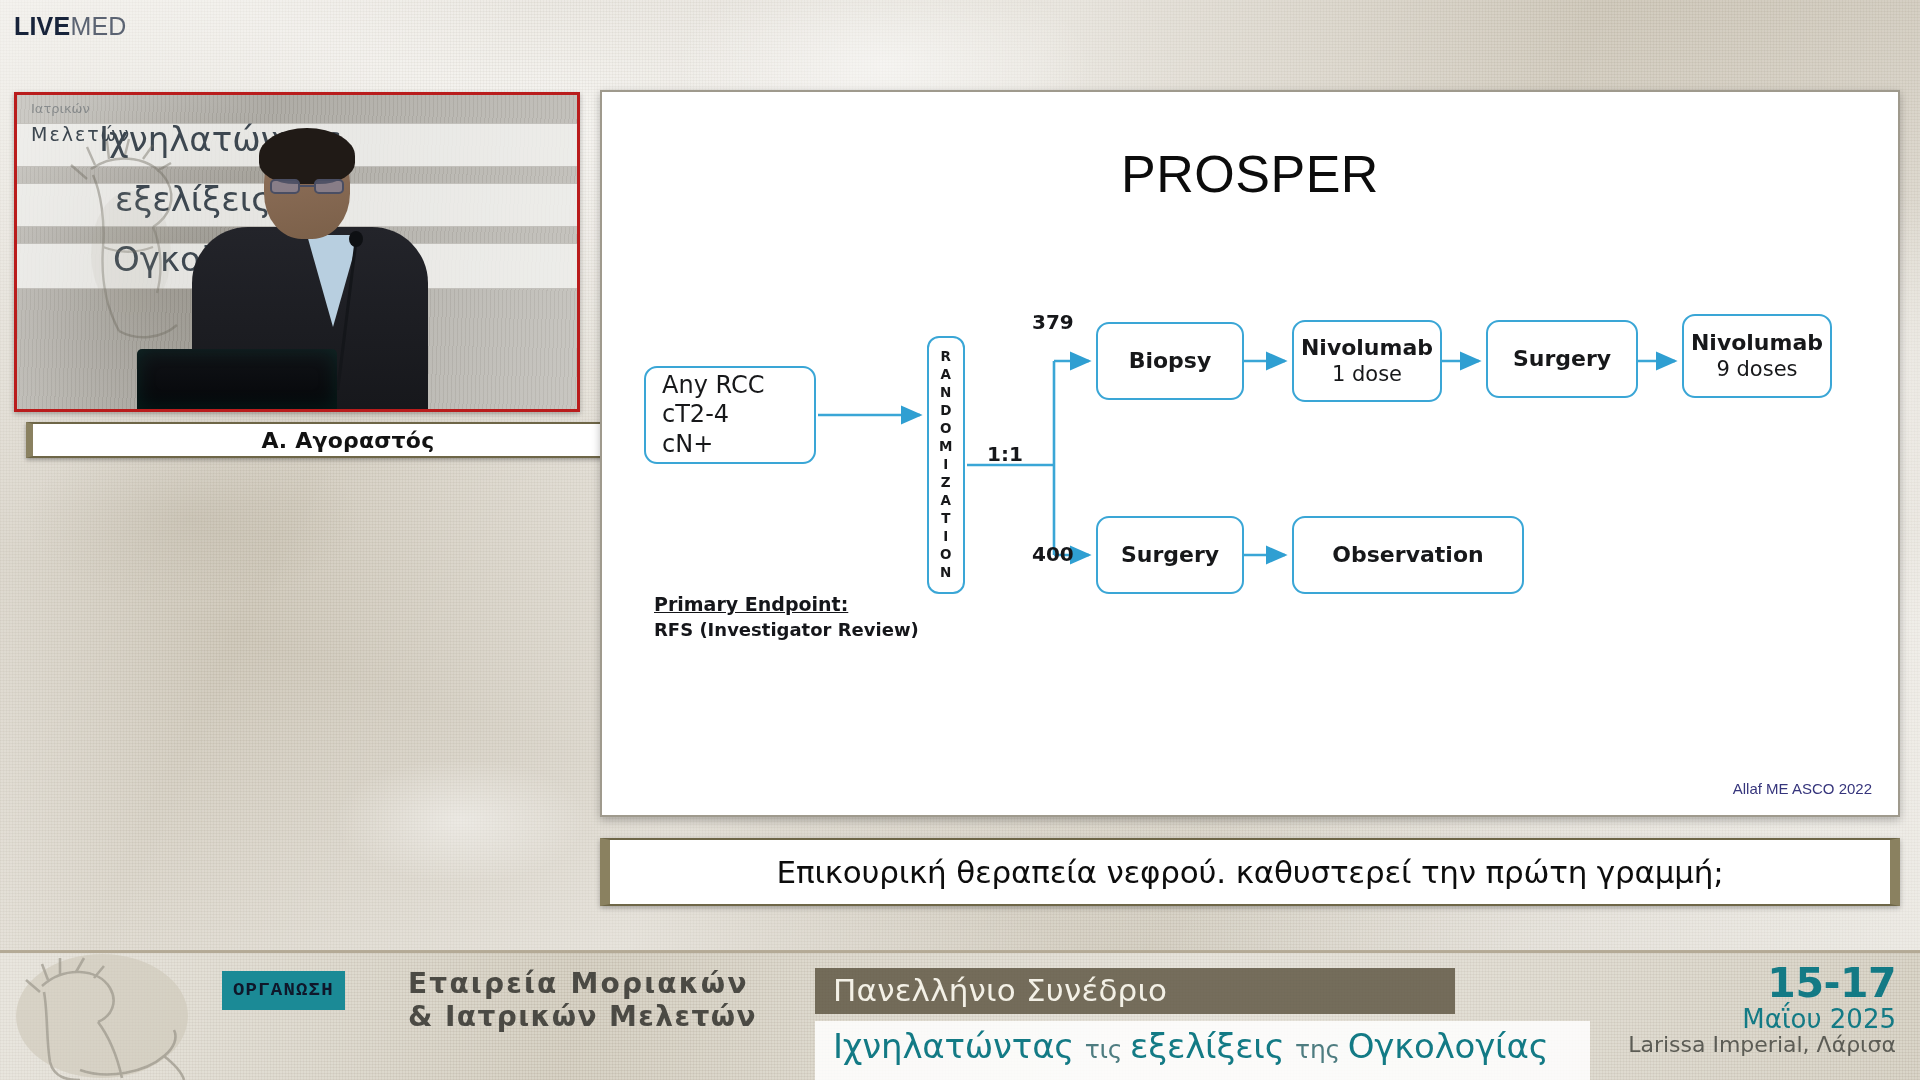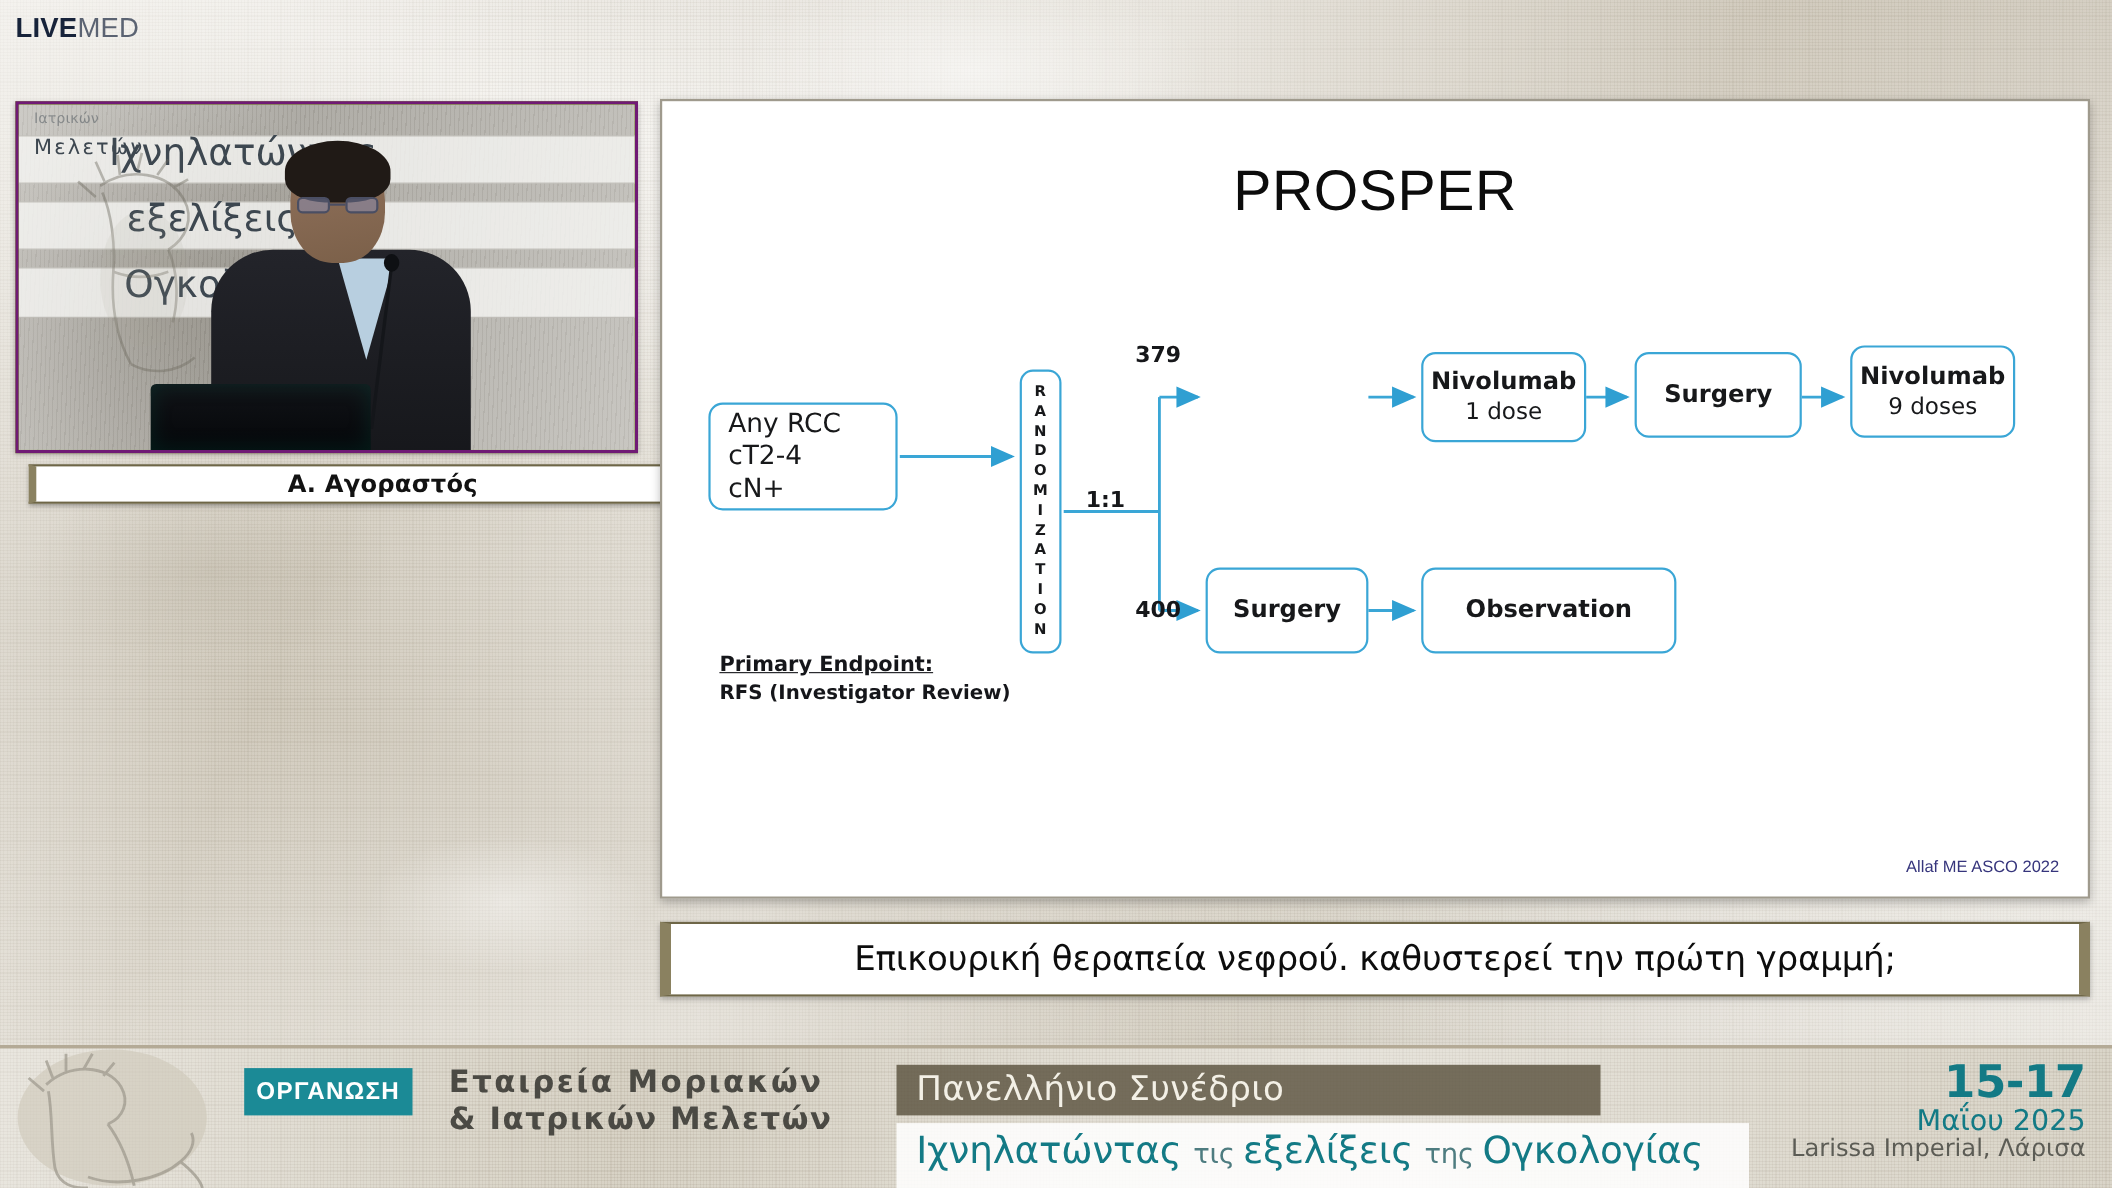--- a/index.html
+++ b/index.html
@@ -43,22 +43,22 @@
     line-height: 1;
     white-space: nowrap;
   }
   #brand .b-live { font-weight: 800; color: #17233a; }
   #brand .b-med  { font-weight: 400; color: #5b6372; }
 
   
   #video-panel {
     position: absolute; left: 14px; top: 92px;
     width: 566px; height: 320px;
-    border: 3px solid #701a75;
-    background: #84cc16;
+    border: 3px solid #b91c1c;
+    background: #bef264;
     overflow: hidden;
     box-shadow: 0 2px 5px rgba(0,0,0,.28);
   }
   
   .vid-bg {
     position: absolute; inset: 0;
     background-color: #b5b2ab;
     background-image:
       linear-gradient(105deg, rgba(255,255,255,.28) 0%, rgba(0,0,0,.06) 40%, rgba(255,255,255,.22) 100%),
       repeating-linear-gradient(92deg, rgba(90,86,78,.10) 0px, rgba(90,86,78,.10) 1px, rgba(255,255,255,.06) 1px, rgba(255,255,255,.06) 4px),
@@ -261,23 +261,24 @@
       repeating-linear-gradient(90deg, rgba(118,108,90,.09) 0px, rgba(118,108,90,.09) 1px, rgba(255,255,255,.05) 1px, rgba(255,255,255,.05) 3px);
     border-top: 3px solid #b4aa96;
   }
   #footer-horse {
     position: absolute; left: 6px; bottom: 0; width: 190px; height: 128px;
     opacity: .62;
   }
   #org-badge {
     position: absolute; left: 222px; top: 18px;
     background: #1b8a96;
-    color: #ffffff;
-    font-weight: 700; font-size: 22px; letter-spacing: 1.2px;
+    color: #0f172a;
+    font-weight: 700; font-size: 19px; letter-spacing: 1.2px;
     padding: 8px 11px 9px;
+    font-family: Liberation Mono, monospace;
   }
   #org-name {
     position: absolute; left: 408px; top: 14px;
     color: #4b4a44; font-weight: 700;
     font-family: "DejaVu Sans", sans-serif;
     line-height: 1.18;
   }
   #org-name .ln1 { font-size: 28px; letter-spacing: 2.2px; }
   #org-name .ln2 { font-size: 28px; letter-spacing: 1.4px; }
 
@@ -422,20 +423,23 @@
           <div>I</div>
           <div>O</div>
           <div>N</div>
         </div>
     </div>
 
     <div class="flabel" id="lbl-11">1:1</div>
     <div class="flabel" id="lbl-379">379</div>
     <div class="flabel" id="lbl-400">400</div>
 
+    <div class="fbox" id="box-biopsy">
+      <div class="l1">Biopsy</div>
+    </div>
     <div class="fbox" id="box-nivo1">
       <div class="l1">Nivolumab</div>
       <div class="l2">1 dose</div>
     </div>
     <div class="fbox" id="box-surg1">
       <div class="l1">Surgery</div>
     </div>
     <div class="fbox" id="box-nivo9">
       <div class="l1">Nivolumab</div>
       <div class="l2">9 doses</div>

